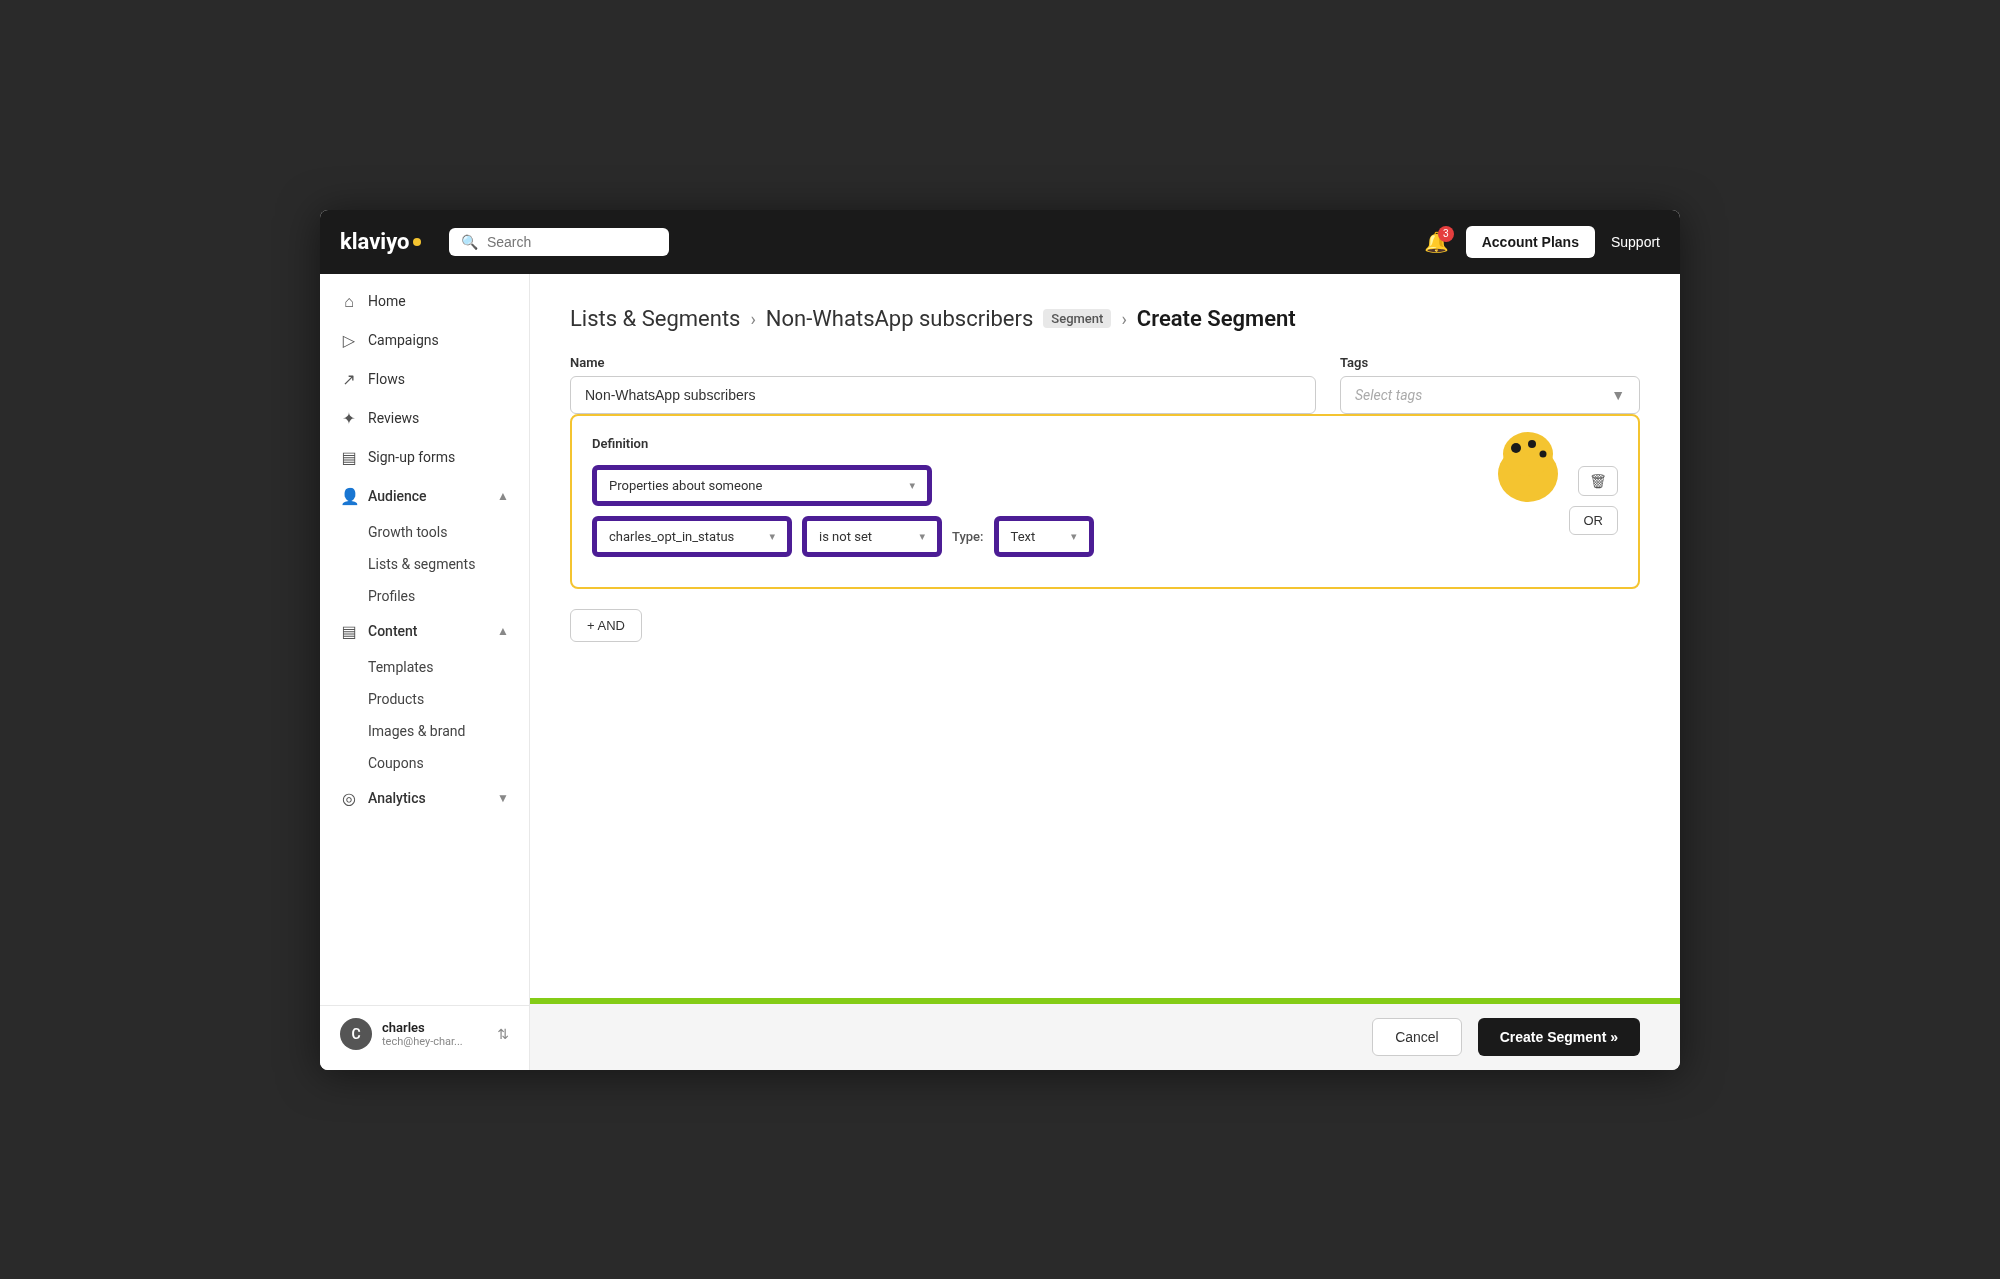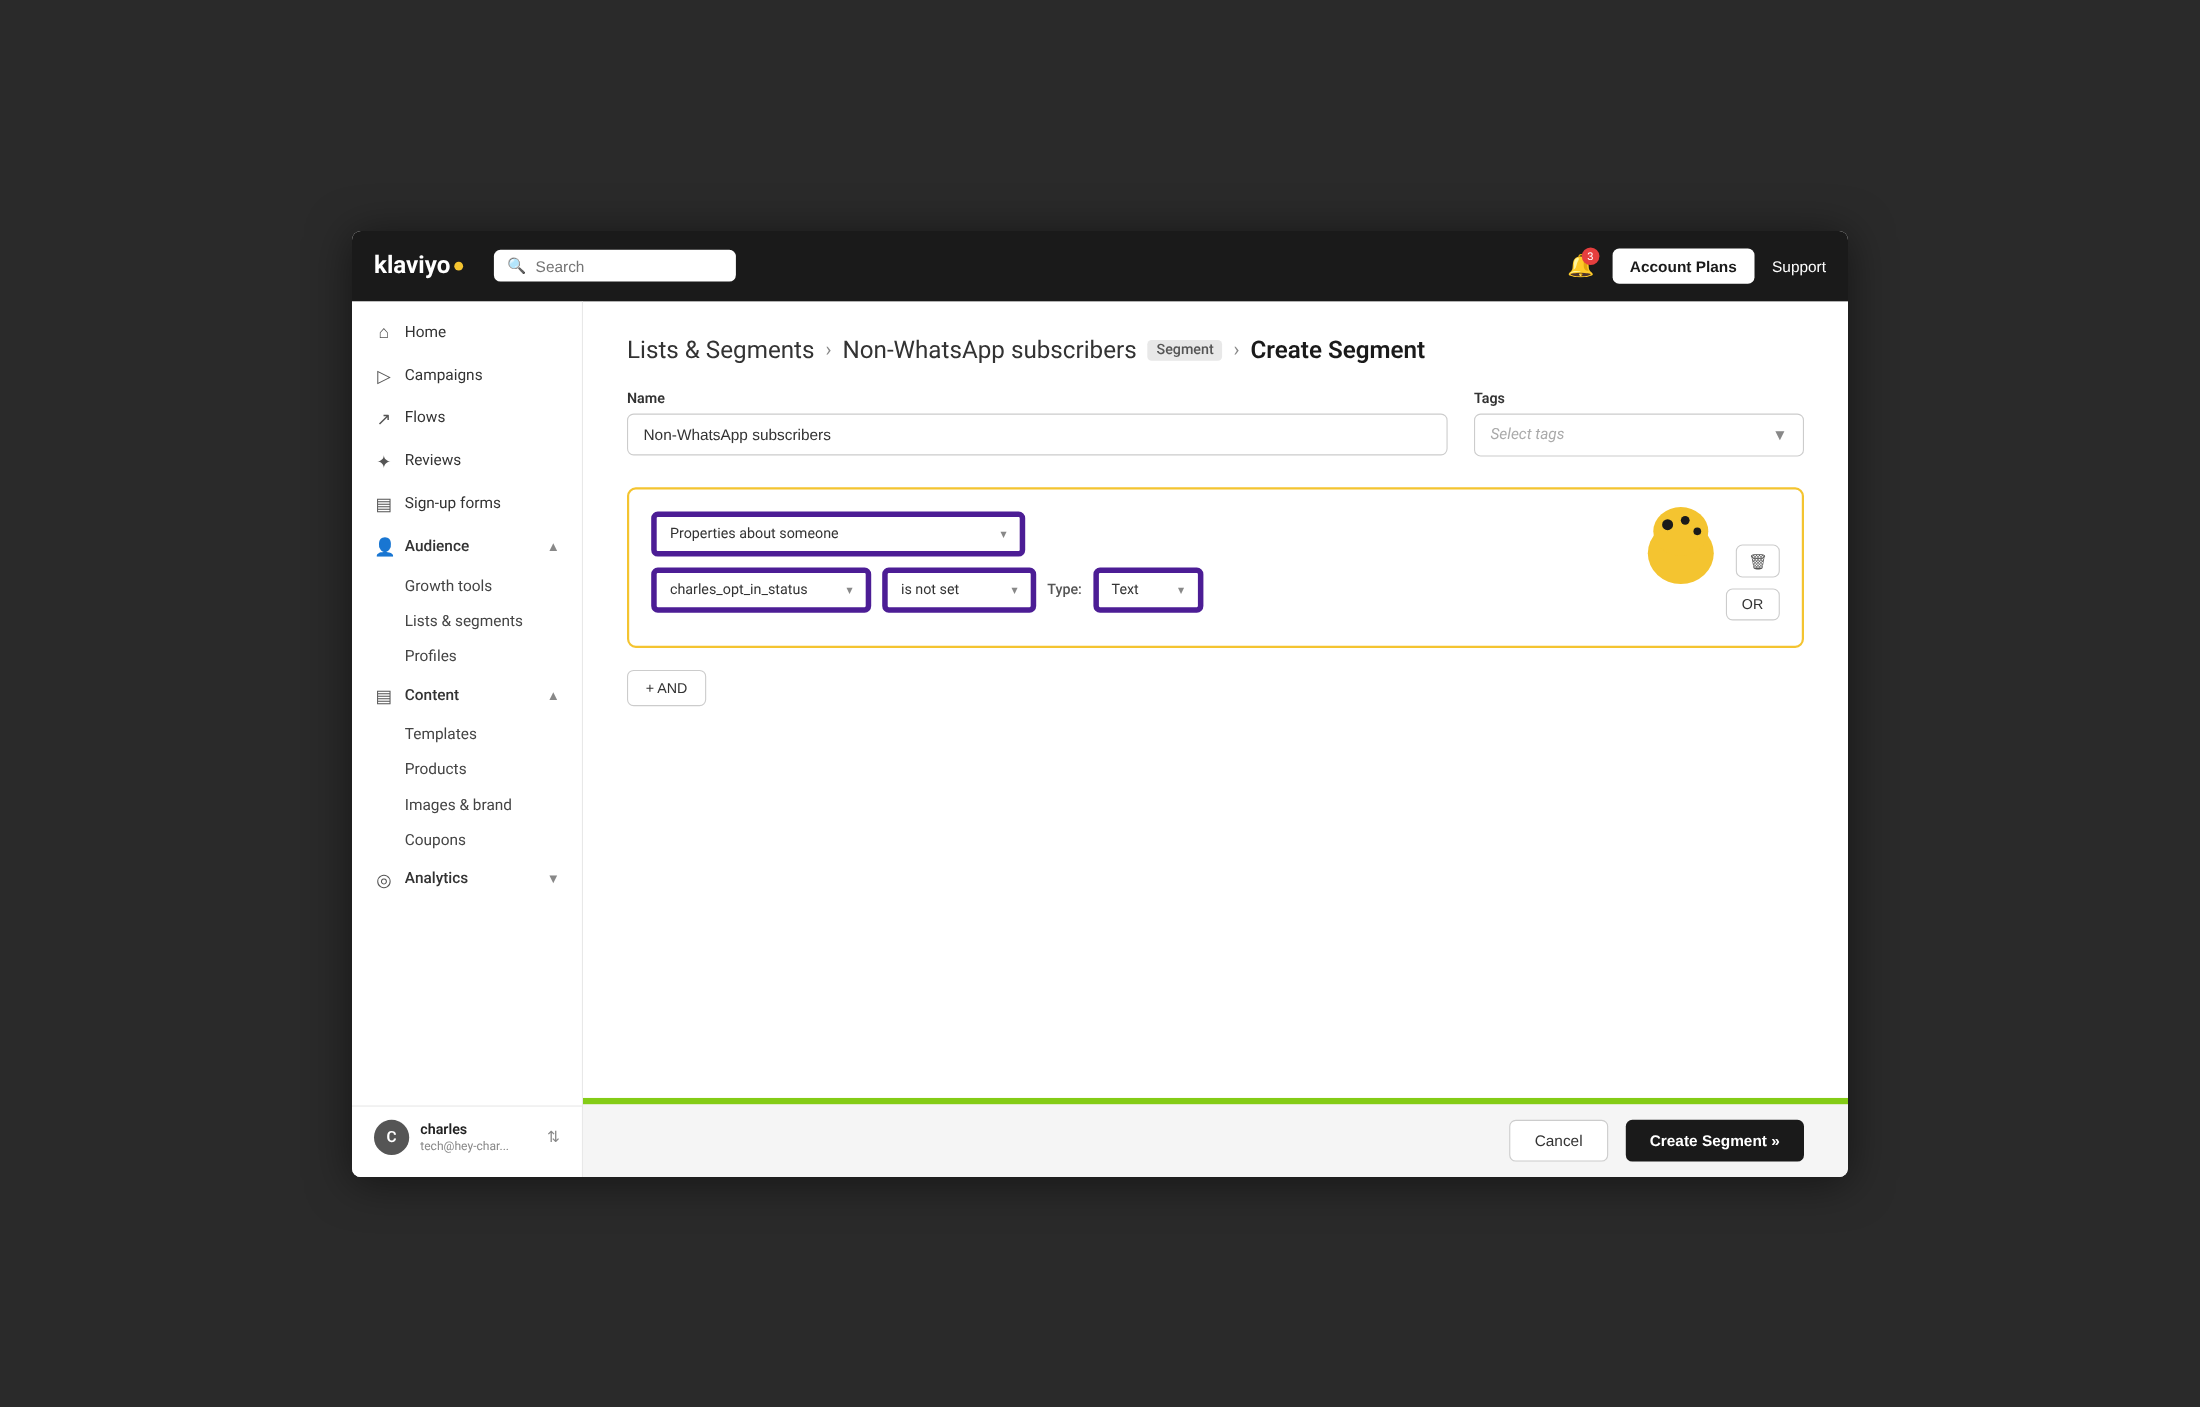--- a/index.html
+++ b/index.html
@@ -214,21 +214,20 @@
     }
     .breadcrumb-current { font-size: 22px; font-weight: 600; }
     .page-description {
       font-size: 14px;
       color: #555;
       margin-bottom: 28px;
     }
     .form-row {
       display: flex;
       gap: 24px;
-      margin-bottom: 28px;
       align-items: flex-start;
     }
     .form-group { display: flex; flex-direction: column; gap: 6px; }
     .form-group.name-group { flex: 1; }
     .form-group.tags-group { width: 300px; }
     .form-label { font-size: 13px; font-weight: 600; color: #333; }
     .form-input {
       border: 1px solid #ccc;
       border-radius: 6px;
       padding: 10px 14px;
@@ -485,20 +484,21 @@
           <div class="form-group tags-group">
             <label class="form-label">Tags</label>
             <div class="tags-select">
               <span>Select tags</span>
               <span class="chevron">▼</span>
             </div>
           </div>
         </div>
 
         <div class="definition-box">
+          <div class="definition-label">Definition</div>
 
           <div class="condition-row">
             <div class="condition-select properties-select">
               <span>Properties about someone</span>
               <span class="chevron">▾</span>
             </div>
           </div>
 
           <div class="condition-row">
             <div class="condition-select field-select">

